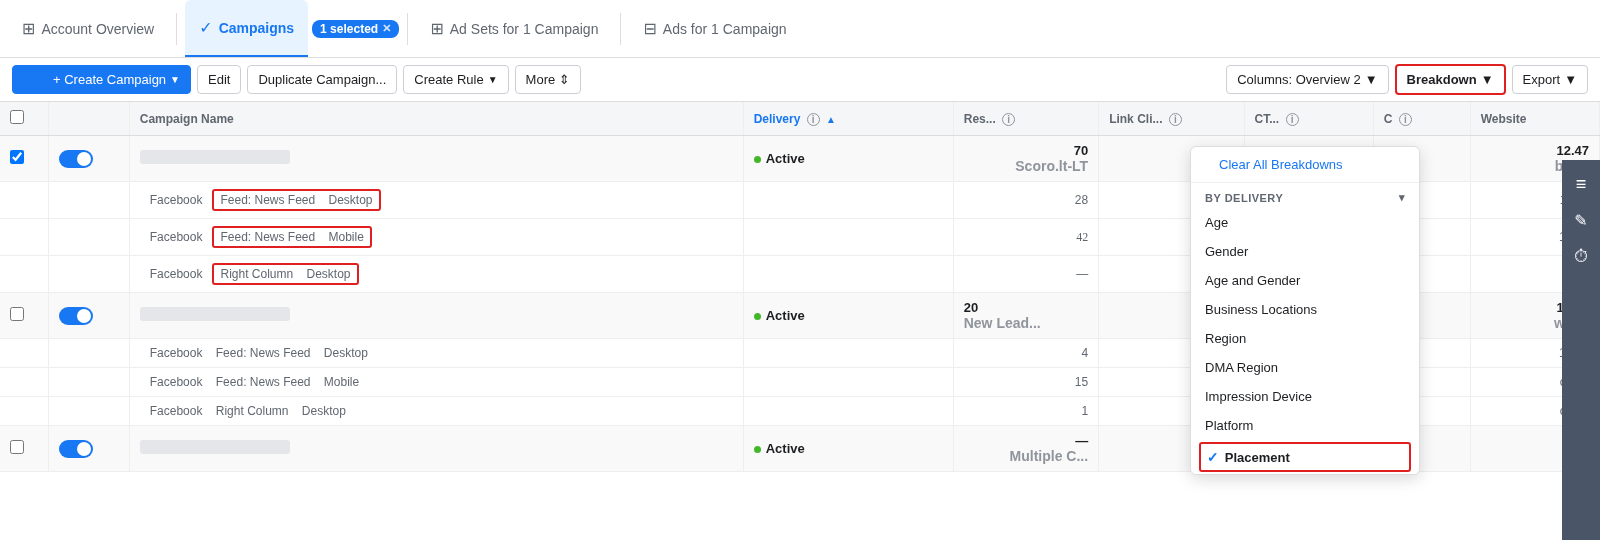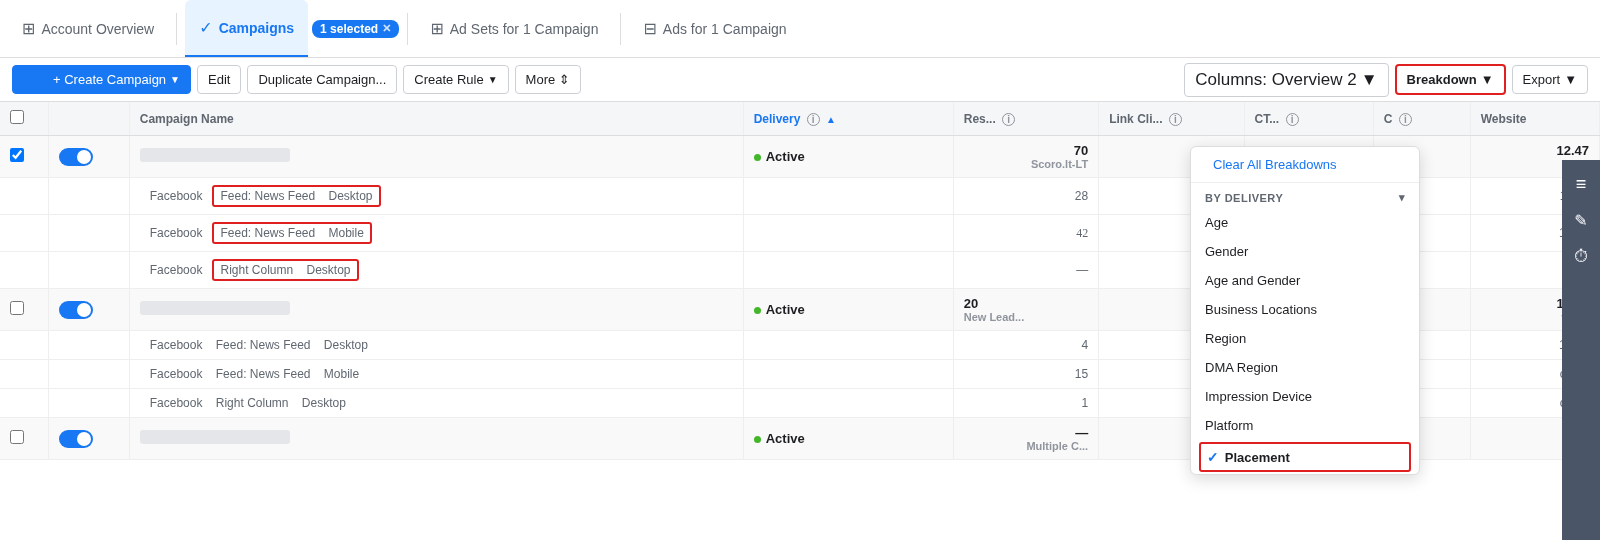--- a/index.html
+++ b/index.html
@@ -13,21 +13,21 @@
     .tab-icon { font-size: 16px; }
     .selected-badge { display: flex; align-items: center; gap: 4px; background: #1877f2; color: #fff; border-radius: 8px; padding: 2px 8px; font-size: 12px; font-weight: 600; }
     .selected-badge .close-x { cursor: pointer; font-size: 11px; opacity: 0.8; }
 
     
     .toolbar { display: flex; align-items: center; background: #fff; border-bottom: 1px solid #ddd; height: 44px; padding: 0 12px; gap: 6px; }
     .btn { display: flex; align-items: center; gap: 4px; padding: 6px 10px; border: 1px solid #ccd0d5; border-radius: 4px; background: #fff; cursor: pointer; font-size: 13px; color: #1c1e21; white-space: nowrap; }
     .btn.primary { background: #1877f2; color: #fff; border-color: #1877f2; padding-left: 40px; }
     .btn-caret { font-size: 10px; }
     .toolbar-right { margin-left: auto; display: flex; align-items: center; gap: 6px; }
-    .columns-btn { display: flex; align-items: center; gap: 4px; padding: 6px 10px; border: 1px solid #ccd0d5; border-radius: 4px; background: #fff; cursor: pointer; font-size: 17px; }
+    .columns-btn { display: flex; align-items: center; gap: 4px; padding: 6px 10px; border: 1px solid #ccd0d5; border-radius: 4px; background: #fff; cursor: pointer; font-size: 13px; }
     .breakdown-btn { display: flex; align-items: center; gap: 4px; padding: 6px 10px; border: 2px solid #e02020; border-radius: 4px; background: #fff; cursor: pointer; font-size: 13px; font-weight: 600; }
     .export-btn { display: flex; align-items: center; gap: 4px; padding: 6px 10px; border: 1px solid #ccd0d5; border-radius: 4px; background: #fff; cursor: pointer; font-size: 13px; }
 
     
     .table-wrapper { background: #fff; overflow: auto; position: relative; height: calc(540px - 58px - 44px); }
     table { width: 100%; border-collapse: collapse; table-layout: fixed; }
     th { background: #f5f6f7; border-bottom: 1px solid #ddd; border-right: 1px solid #eee; padding: 8px 10px; text-align: left; font-size: 12px; font-weight: 600; color: #606770; white-space: nowrap; position: sticky; top: 0; z-index: 10; }
     td { border-bottom: 1px solid #eee; border-right: 1px solid #eee; padding: 7px 10px; font-size: 13px; color: #1c1e21; vertical-align: middle; }
     .campaign-row td { background: #f9f9f9; font-weight: 600; }
     .breakdown-row td { background: #fff; font-weight: 400; color: #606770; font-size: 12px; }
@@ -49,34 +49,34 @@
     .col-ctr { width: 80px; }
     .col-c { width: 60px; }
     .col-website { width: 80px; }
 
     .th-delivery { color: #1877f2 !important; }
     .th-sort-arrow { color: #1877f2; font-size: 10px; margin-left: 3px; }
     .info-icon { display: inline-block; width: 13px; height: 13px; border-radius: 50%; border: 1px solid #90949c; color: #90949c; font-size: 10px; text-align: center; line-height: 12px; cursor: pointer; margin-left: 3px; }
 
     
     .breakdown-dropdown { position: absolute; top: 44px; right: 180px; width: 230px; background: #fff; border: 1px solid #ddd; border-radius: 6px; box-shadow: 0 4px 16px rgba(0,0,0,0.15); z-index: 100; }
-    .dropdown-header { padding: 10px 22px; border-bottom: 1px solid #eee; }
+    .dropdown-header { padding: 10px 28px; border-bottom: 1px solid #eee; }
     .clear-all-link { color: #1877f2; font-size: 13px; cursor: pointer; }
     .dropdown-section-title { display: flex; align-items: center; justify-content: space-between; padding: 8px 14px 4px; font-size: 11px; font-weight: 700; color: #606770; letter-spacing: 0.5px; text-transform: uppercase; }
     .dropdown-item { display: flex; align-items: center; gap: 6px; padding: 7px 14px; font-size: 13px; color: #1c1e21; cursor: pointer; }
     .dropdown-item.selected { font-weight: 700; }
     .check-icon { color: #1877f2; font-size: 14px; font-weight: 700; }
 
     
     .right-panel { position: absolute; right: 0; top: 58px; width: 38px; background: #4a5568; display: flex; flex-direction: column; align-items: center; padding: 8px 0; gap: 4px; height: calc(540px - 58px); }
     .rp-icon { width: 32px; height: 32px; display: flex; align-items: center; justify-content: center; color: #fff; border-radius: 4px; cursor: pointer; font-size: 16px; }
 
     
     .name-blur { display: inline-block; background: #e4e6ea; border-radius: 3px; height: 14px; width: 150px; }
-    .score-label { font-size: 11px; color: #90949c; display: block; }
+    .score-label { font-size: 14px; color: #90949c; display: block; }
   </style>
 </head>
 <body>
 
 <div class="top-tabs">
   <div class="tab">
     <span class="tab-icon">⊞</span>
     <span>Account Overview</span>
   </div>
   <div class="tab-divider"></div>

